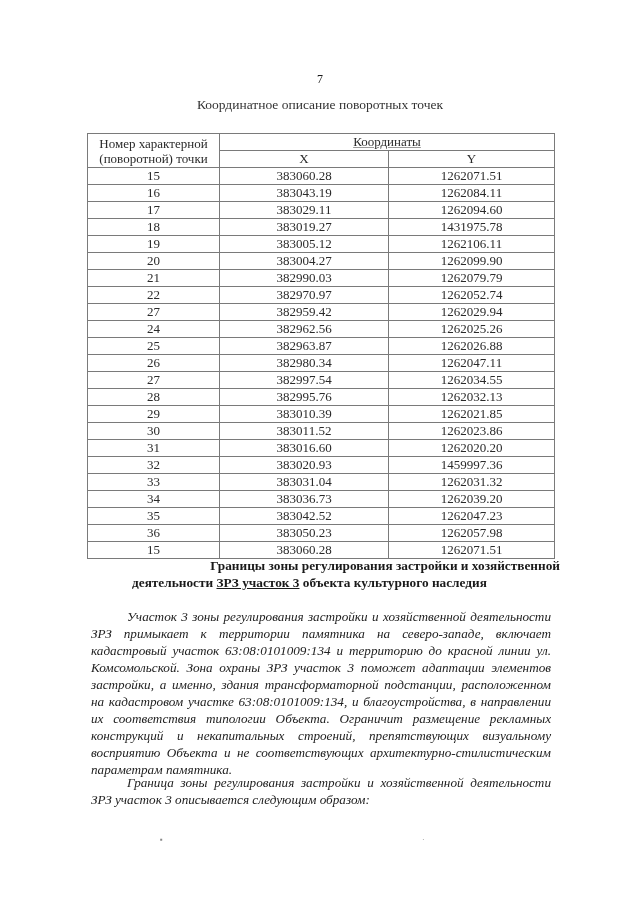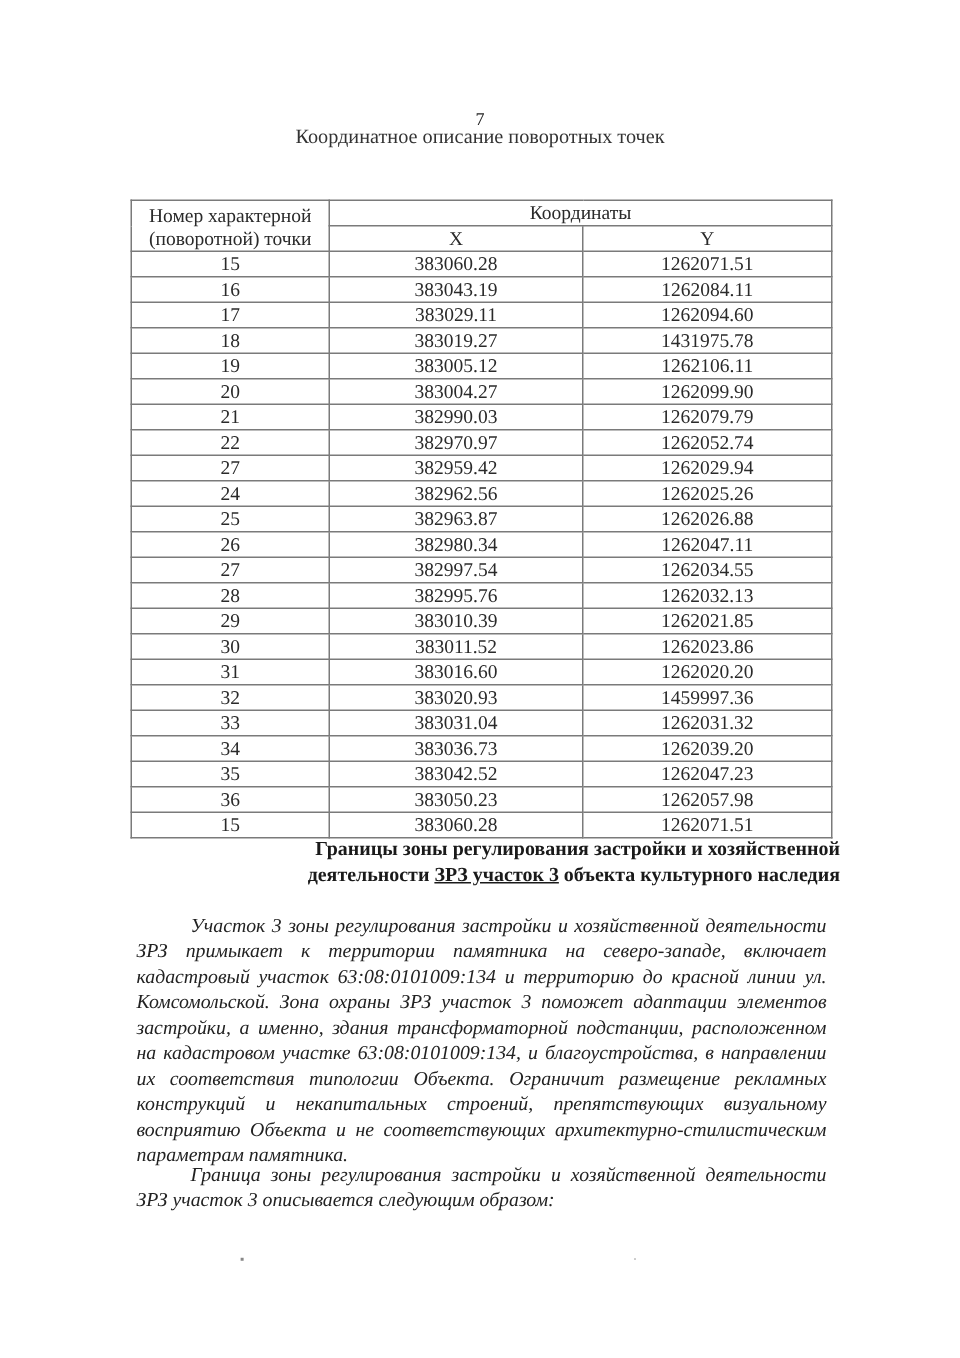--- a/index.html
+++ b/index.html
@@ -1,29 +1,29 @@
 <!DOCTYPE html>
 <html><head>
 <meta charset="utf-8">
 <style>
   html, body { margin:0; padding:0; background:#ffffff; }
   body { width:640px; height:905px; position:relative; overflow:hidden;
          font-family:"Liberation Serif","DejaVu Serif",serif; color:#1a1a1a; }
   .page-number { position:absolute; top:72px; left:0; width:640px; text-align:center; font-size:12px; }
-  .table-title { position:absolute; top:83px; left:0; width:640px; text-align:center; font-size:13.5px; color:#333; }
+  .table-title { position:absolute; top:97px; left:0; width:640px; text-align:center; font-size:13.5px; color:#333; }
   table.coords { position:absolute; top:133px; left:87px; width:468px; border-collapse:collapse;
                  font-size:13px; color:#2a2a2a; }
   table.coords td, table.coords th { border:1px solid #7a7a7a; padding:0; text-align:center;
                  font-weight:normal; height:16px; line-height:16px; }
   table.coords th.num { width:131px; line-height:15px;margin-top:48px; }
   table.coords th.xcol { width:168px; }
   .section-heading { position:absolute; top:557px; left:100px; width:460px; font-weight:bold;
                      font-size:13.3px; line-height:17px; }
   .section-heading .l1 { display:block; text-align:right; padding-left:10px; }
-  .section-heading .l2 { display:block; padding-left:32px;text-align:right; }
+  .section-heading .l2 { display:block; padding-left:32px; }
   .section-heading u { text-decoration:underline; }
   .body-text { position:absolute; left:87px; width:468px; font-size:13.2px; line-height:17px;
                text-align:justify; color:#222; }
   .body-text p { margin:4px; text-indent:36px;font-style:italic; }
   .p1 { top:604px; }
   .p2 { top:770px; }
   .specks { position:absolute; top:835px; font-size:8px; color:#888; }
 </style>
 </head>
 <body>
@@ -31,21 +31,21 @@
 <div class="page-number">7</div>
 <div class="table-title">Координатное описание поворотных точек</div>
 
 <table class="coords">
   <thead>
     <tr>
       <th class="num" rowspan="2">
         <span>Номер характерной</span><br>
         <span>(поворотной) точки</span>
       </th>
-      <th colspan="2" style="text-decoration-color:#999;margin-top:40px;">Координаты</th>
+      <th colspan="2" style="text-decoration:underline;text-decoration-color:#999;margin-top:40px;">Координаты</th>
     </tr>
     <tr>
       <th class="xcol">X</th>
       <th>Y</th>
     </tr>
   </thead>
   <tbody id="rows">
       <tr>
         <td>15</td>
         <td>383060.28</td>

